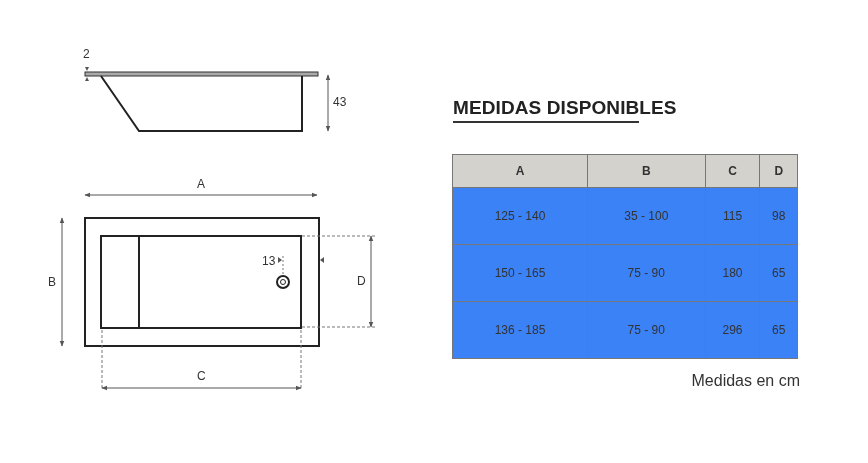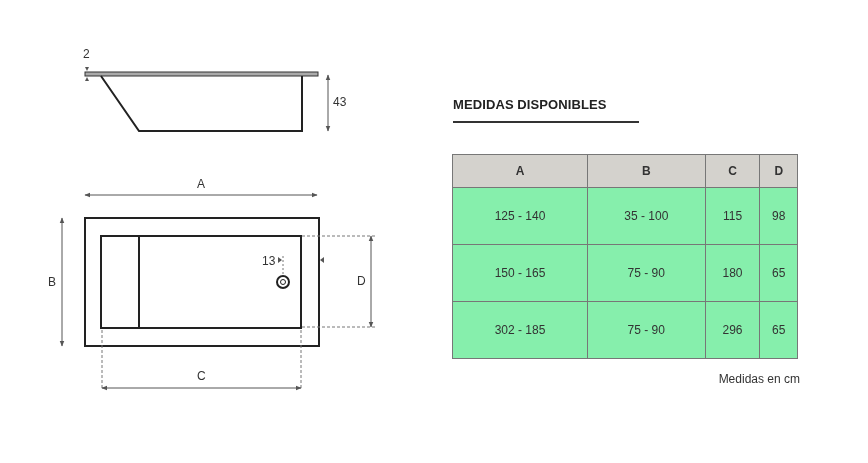--- a/index.html
+++ b/index.html
@@ -1,25 +1,25 @@
 <!DOCTYPE html>
 <html><head>
 <meta charset="utf-8">
 <style>
   html, body { margin: 0; padding: 0; background: #ffffff; }
   body { width: 868px; height: 463px; position: relative; overflow: hidden; font-family: "Liberation Sans", "DejaVu Sans", sans-serif; color: #222; }
   .drawing { position: absolute; left: 0; top: 0; }
   .lbl { font-family: "Liberation Sans", sans-serif; font-size: 12px; fill: #333; }
-  .section-title { position: absolute; left: 453px; top: 97px; font-size: 13px; font-weight: bold; color: #222; letter-spacing: 0.1px; }
+  .section-title { position: absolute; left: 453px; top: 97px; font-size: 19px; font-weight: bold; color: #222; letter-spacing: 0.1px; }
   .title-rule { position: absolute; left: 453px; top: 121px; width: 186px; height: 2px; background: #333; }
   table.dims { position: absolute; left: 452px; top: 154px; width: 346px; border-collapse: collapse; }
   table.dims th, table.dims td { border: 1px solid #777; text-align: center; font-size: 12px; color: #333; padding: 0; }
   table.dims th { background: #d4d2cd; height: 32px; font-weight: bold; }
-  table.dims td { height: 56px; background: #86efac; margin-top: 7px; }
-  .unit-note { position: absolute; right: 68px; top: 372px; font-size: 12px; color: #333; }
+  table.dims td { height: 56px; background: #3b82f6; margin-top: 7px; }
+  .unit-note { position: absolute; right: 68px; top: 372px; font-size: 16px; color: #333; }
 </style>
 </head>
 <body>
 
 <svg class="drawing" width="868" height="463" viewBox="0 0 868 463" xmlns="http://www.w3.org/2000/svg">
   <defs>
     <marker id="arr" viewBox="0 0 10 10" refX="9" refY="5" markerWidth="6" markerHeight="6" orient="auto-start-reverse">
       <path d="M0,1 L10,5 L0,9 z" fill="#555"></path>
     </marker>
   </defs>
@@ -87,21 +87,21 @@
       <td>115</td>
       <td>98</td>
     </tr>
     <tr>
       <td>150 - 165</td>
       <td>75 - 90</td>
       <td>180</td>
       <td>65</td>
     </tr>
     <tr>
-      <td>302 - 185</td>
+      <td>136 - 185</td>
       <td>75 - 90</td>
       <td>296</td>
       <td>65</td>
     </tr>
   </tbody>
 </table>
 
 <div class="unit-note">Medidas en cm</div>
 
 </body></html>

